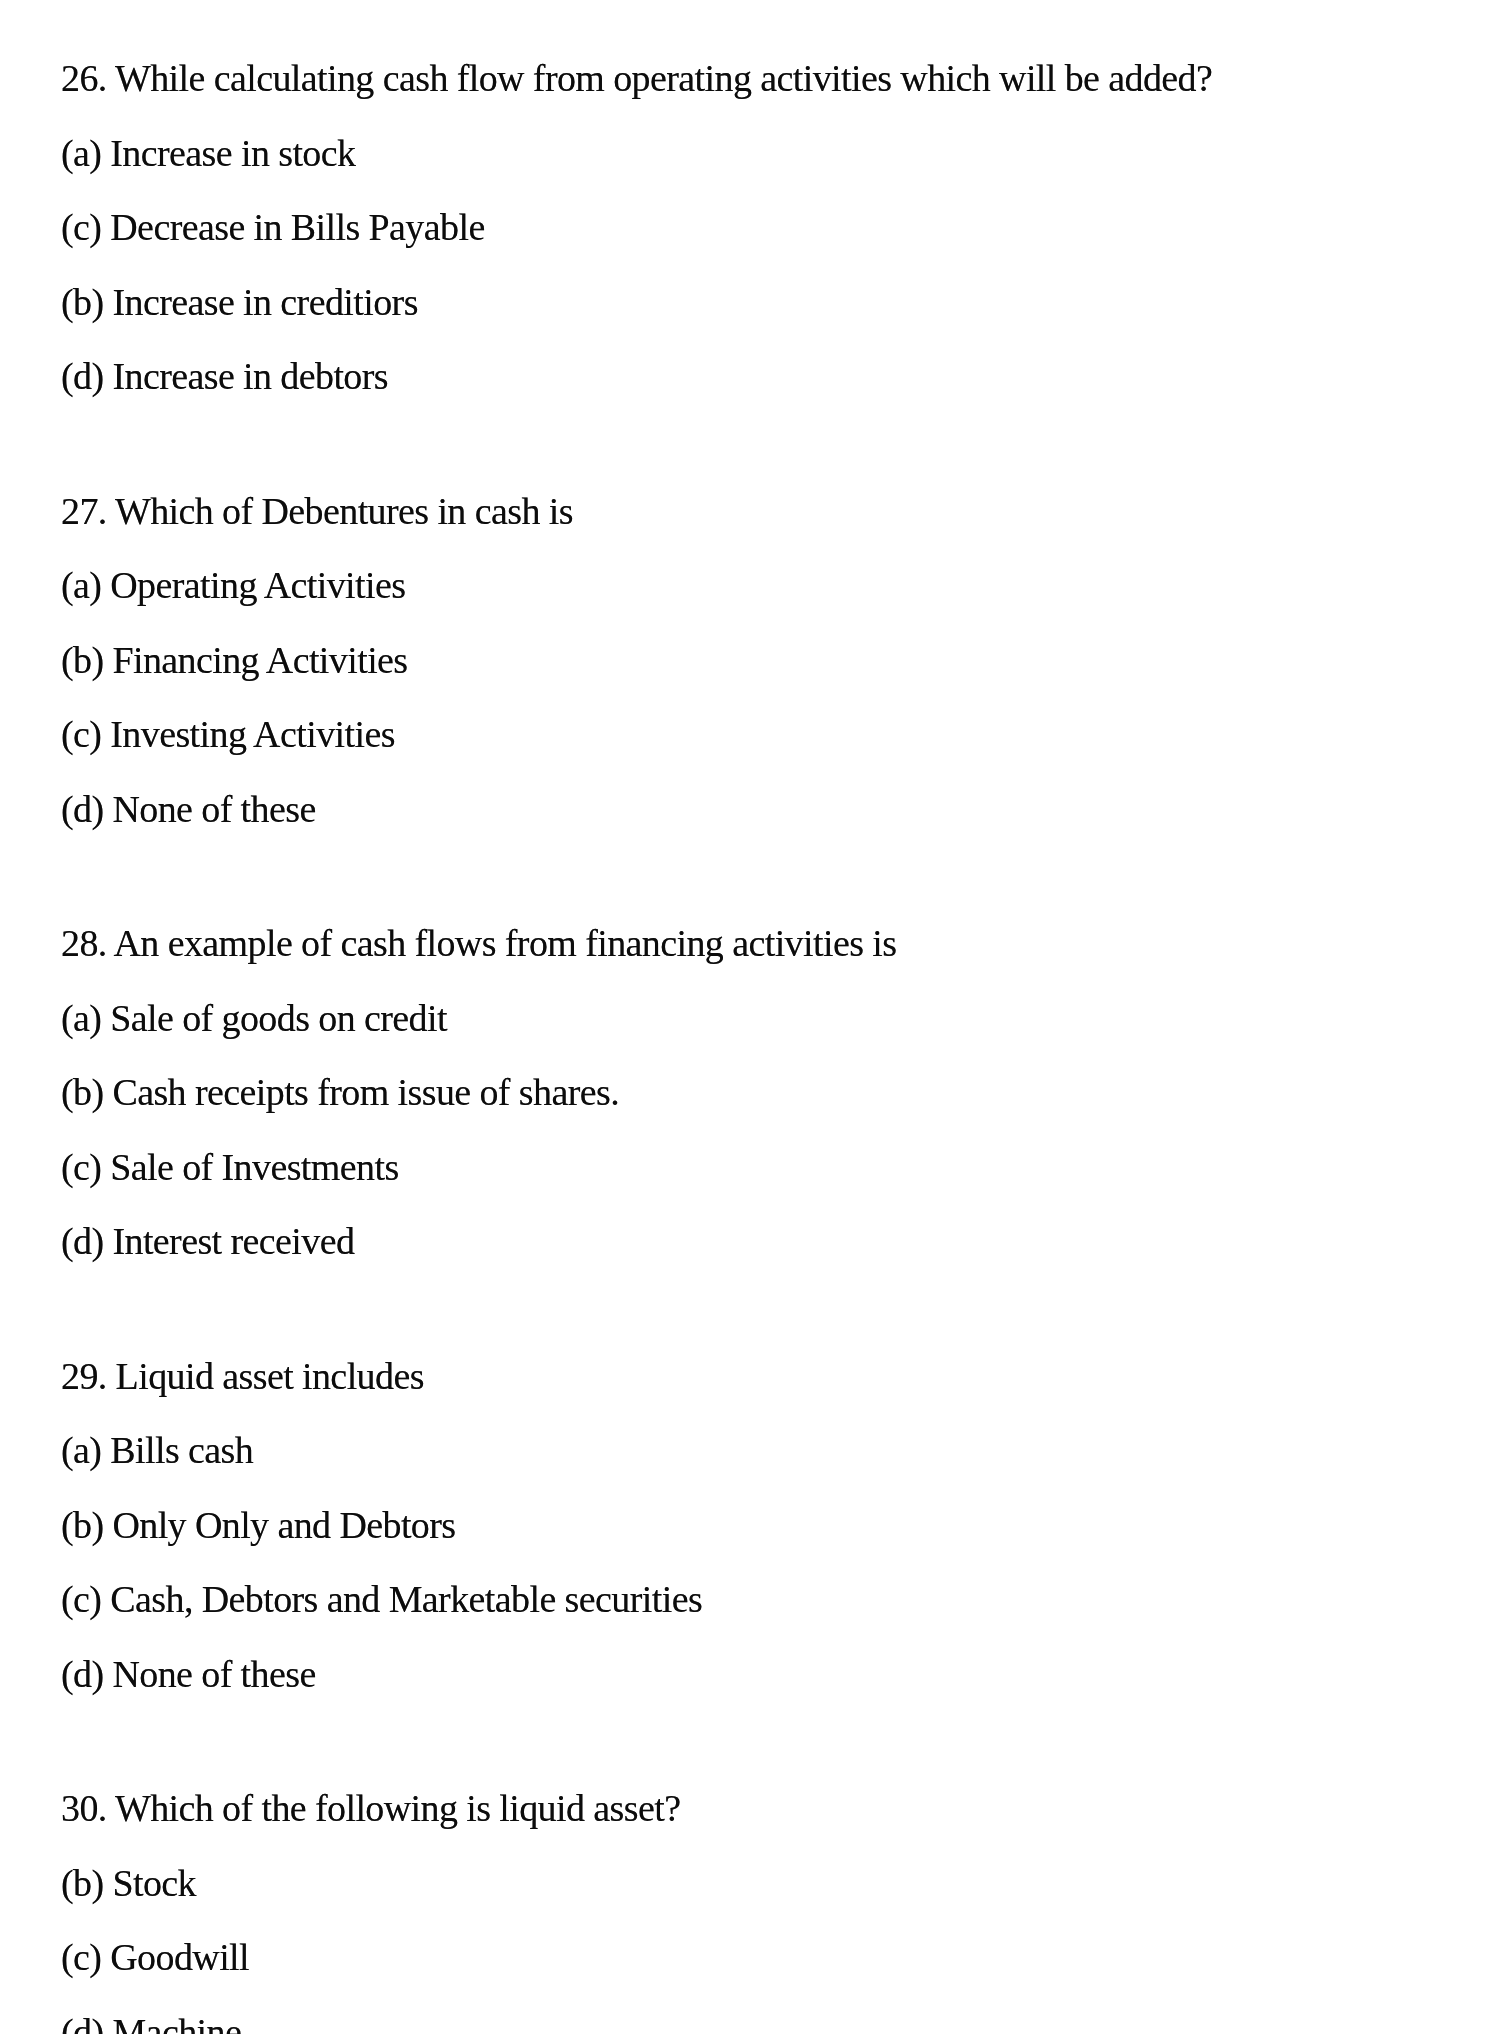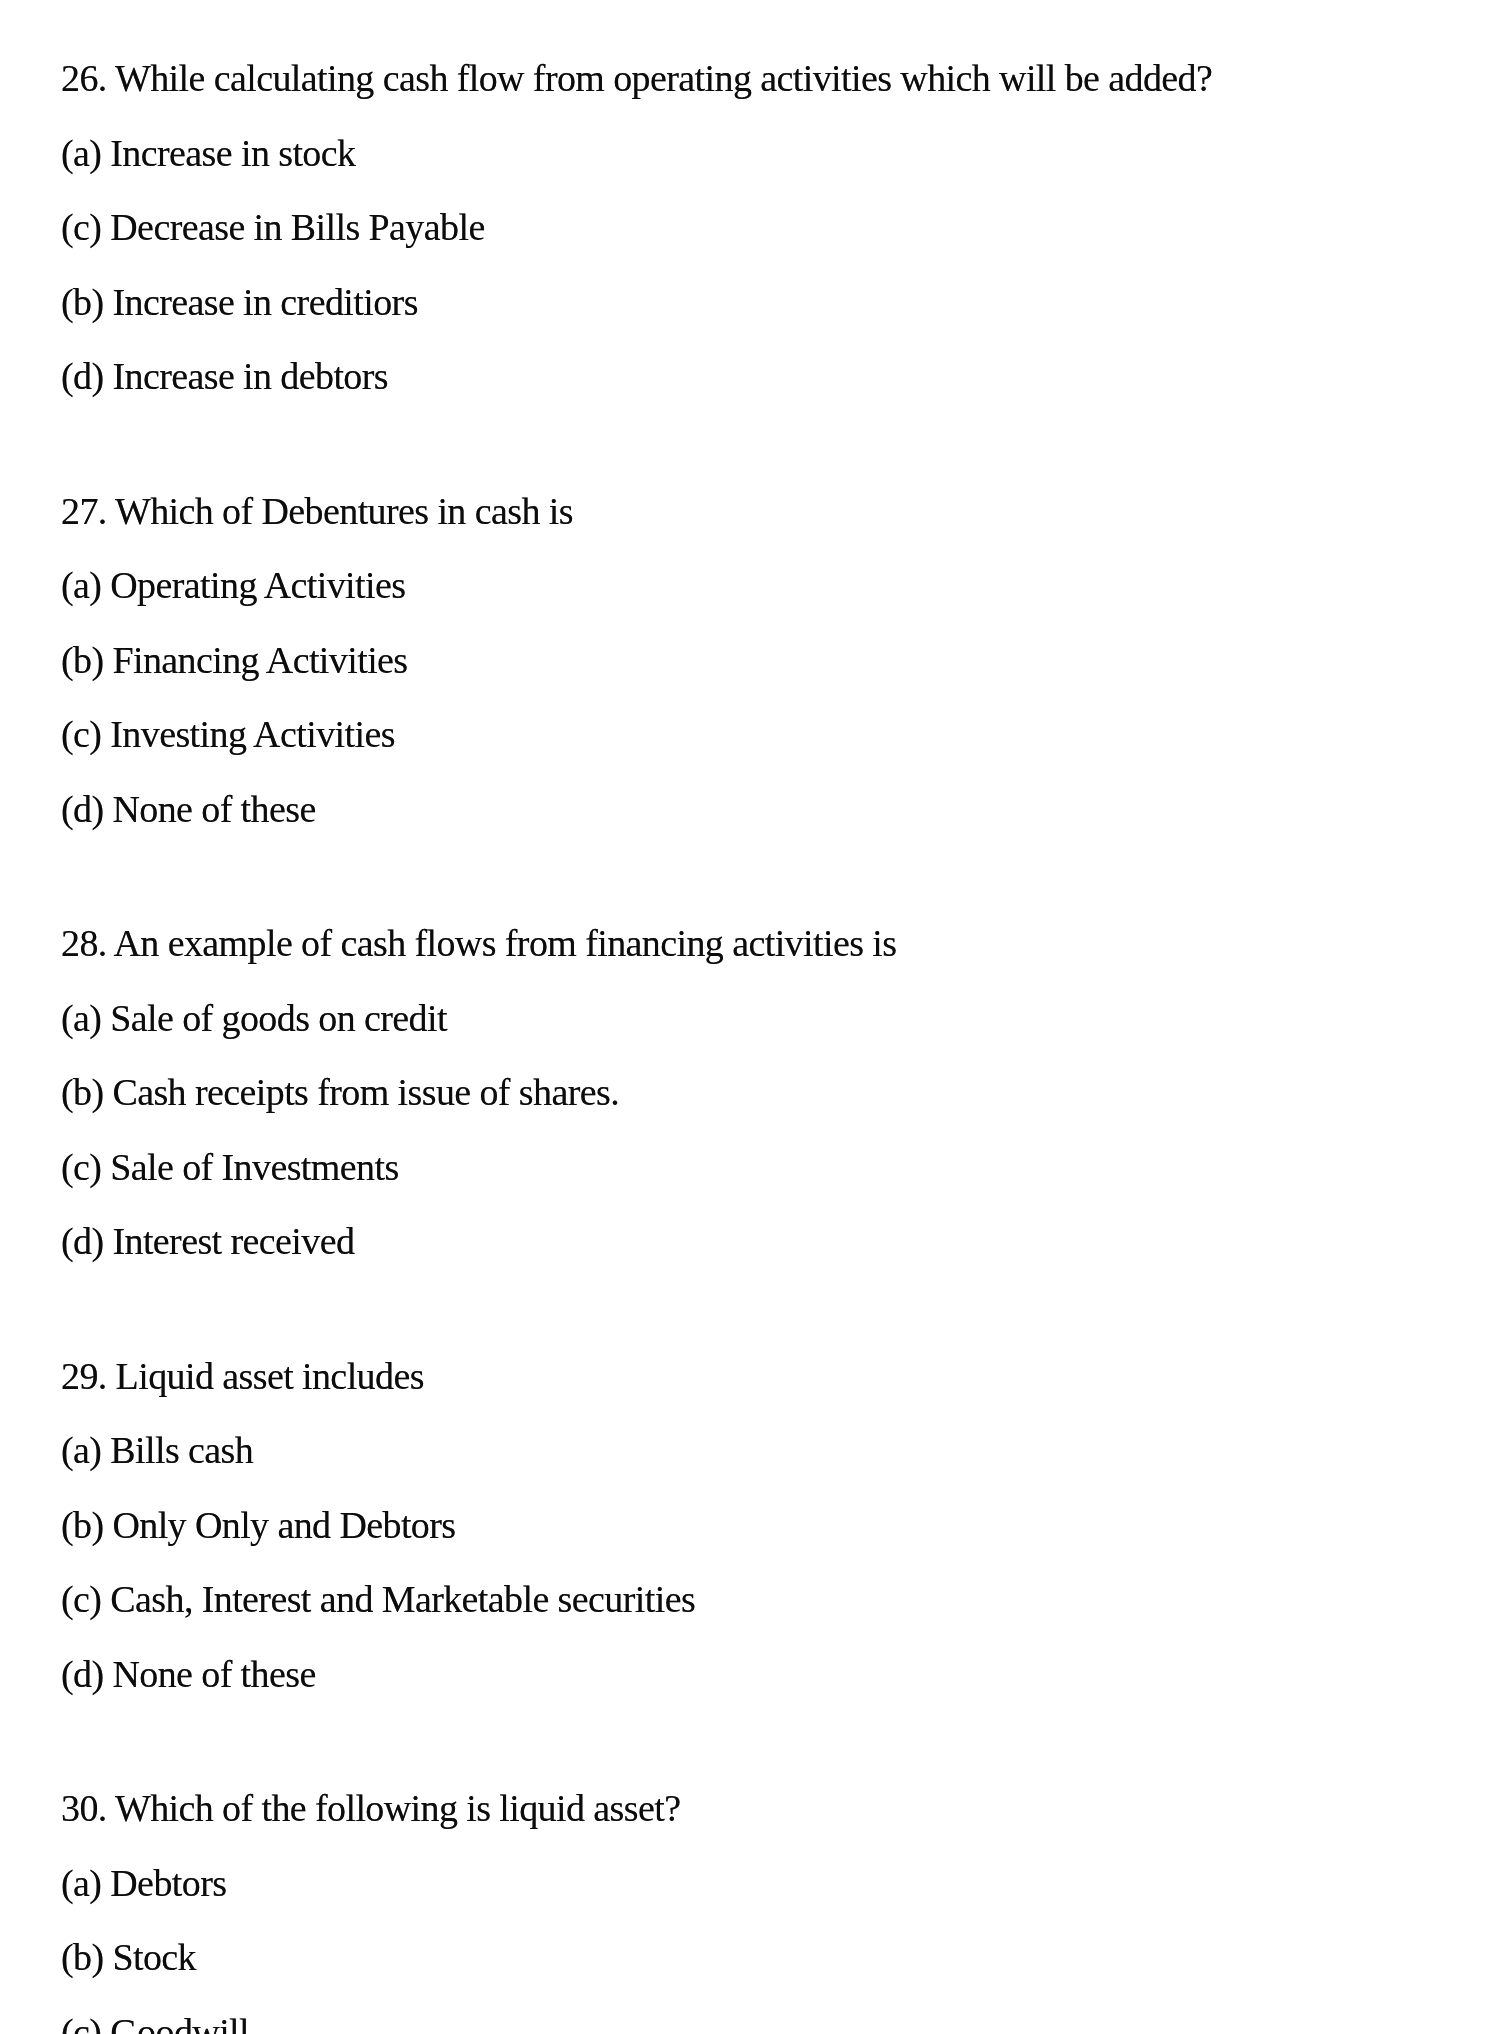--- a/index.html
+++ b/index.html
@@ -114,36 +114,32 @@
     <p class="line">
       <span>(a)</span>
       <span>Bills cash</span>
     </p>
     <p class="line">
       <span>(b)</span>
       <span>Only Only and Debtors</span>
     </p>
     <p class="line">
       <span>(c)</span>
-      <span>Cash, Interest and Marketable securities</span>
+      <span>Cash, Debtors and Marketable securities</span>
     </p>
     <p class="line">
       <span>(d)</span>
       <span>None of these</span>
     </p>
   </section>
 
   <section class="qblock">
     <p class="line qline">
       <span>30.</span>
       <span>Which of the following is liquid asset?</span>
-    </p>
-    <p class="line">
-      <span>(a)</span>
-      <span>Debtors</span>
     </p>
     <p class="line">
       <span>(b)</span>
       <span>Stock</span>
     </p>
     <p class="line">
       <span>(c)</span>
       <span>Goodwill</span>
     </p>
     <p class="line">

